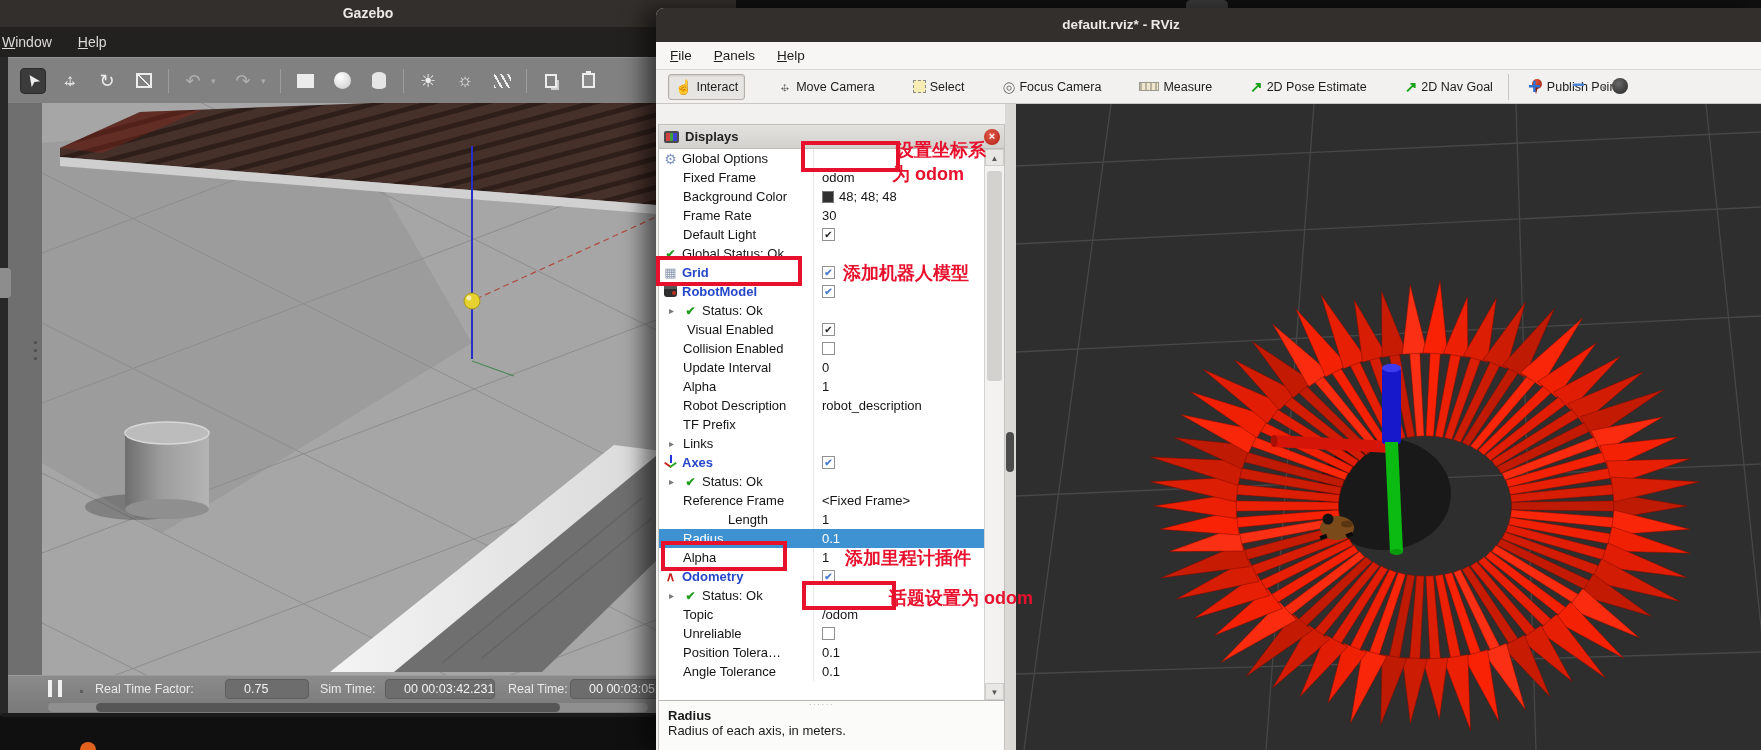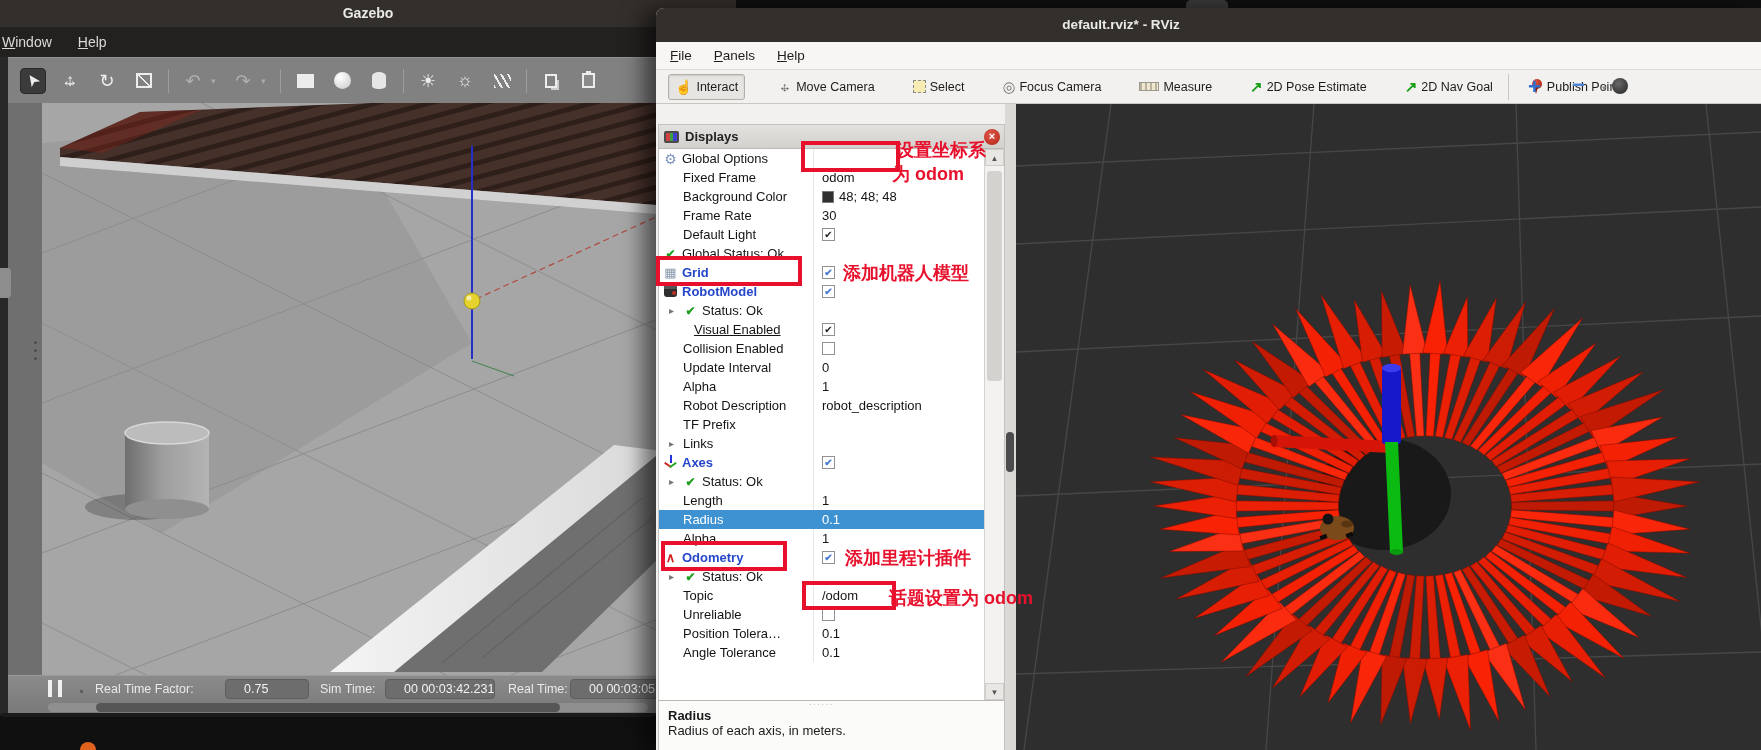--- a/index.html
+++ b/index.html
@@ -416,21 +416,21 @@
         </div>
         <div class="trow">
           <div class="tlab" style="padding-left: 10px;">
             <span class="exp">▸</span>
             <span class="tico ico-check">✔</span>
             <span class="lbl">Status: Ok</span>
           </div>
           <div class="tval"></div>
         </div>
         <div class="trow">
-          <div class="tlab" style="padding-left: 35px; text-decoration: underline;">
+          <div class="tlab" style="padding-left: 28px;">
             <span class="lbl">Visual Enabled</span>
           </div>
           <div class="tval">
             <span class="cb dark">✔</span>
           </div>
         </div>
         <div class="trow">
           <div class="tlab" style="padding-left: 24px;">
             <span class="lbl">Collision Enabled</span>
           </div>
@@ -487,20 +487,28 @@
         <div class="trow">
           <div class="tlab" style="padding-left: 10px;">
             <span class="exp">▸</span>
             <span class="tico ico-check">✔</span>
             <span class="lbl">Status: Ok</span>
           </div>
           <div class="tval"></div>
         </div>
         <div class="trow">
           <div class="tlab" style="padding-left: 24px;">
+            <span class="lbl">Reference Frame</span>
+          </div>
+          <div class="tval">
+            <span>&lt;Fixed Frame&gt;</span>
+          </div>
+        </div>
+        <div class="trow">
+          <div class="tlab" style="padding-left: 24px; justify-content: center;">
             <span class="lbl">Length</span>
           </div>
           <div class="tval">
             <span>1</span>
           </div>
         </div>
         <div class="trow sel">
           <div class="tlab" style="padding-left: 24px;">
             <span class="lbl">Radius</span>
           </div>

